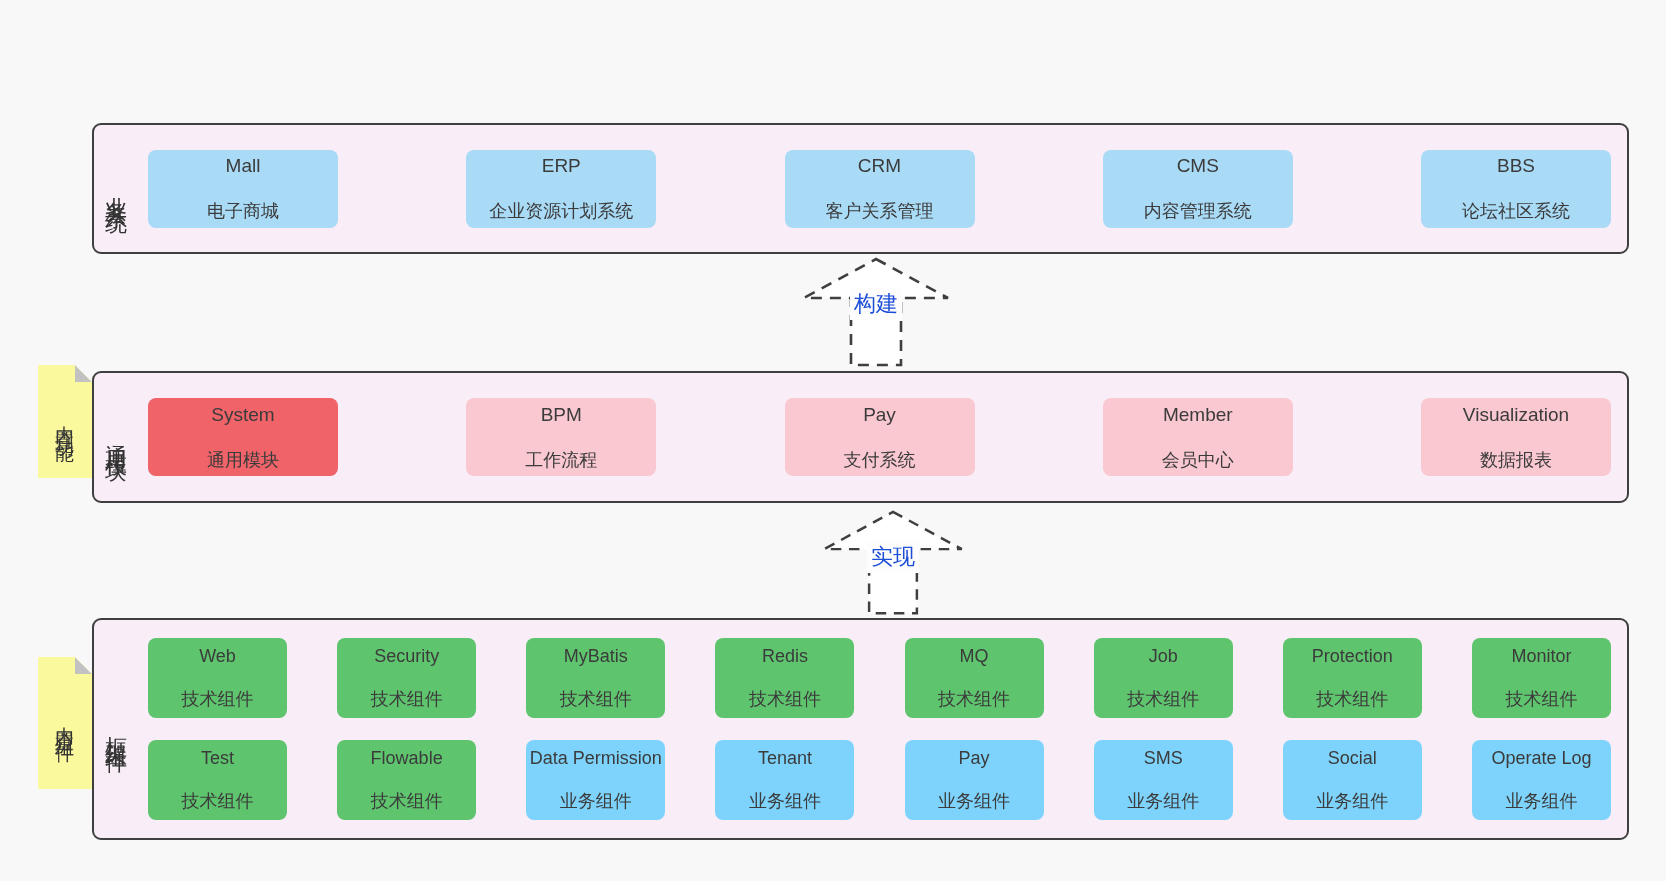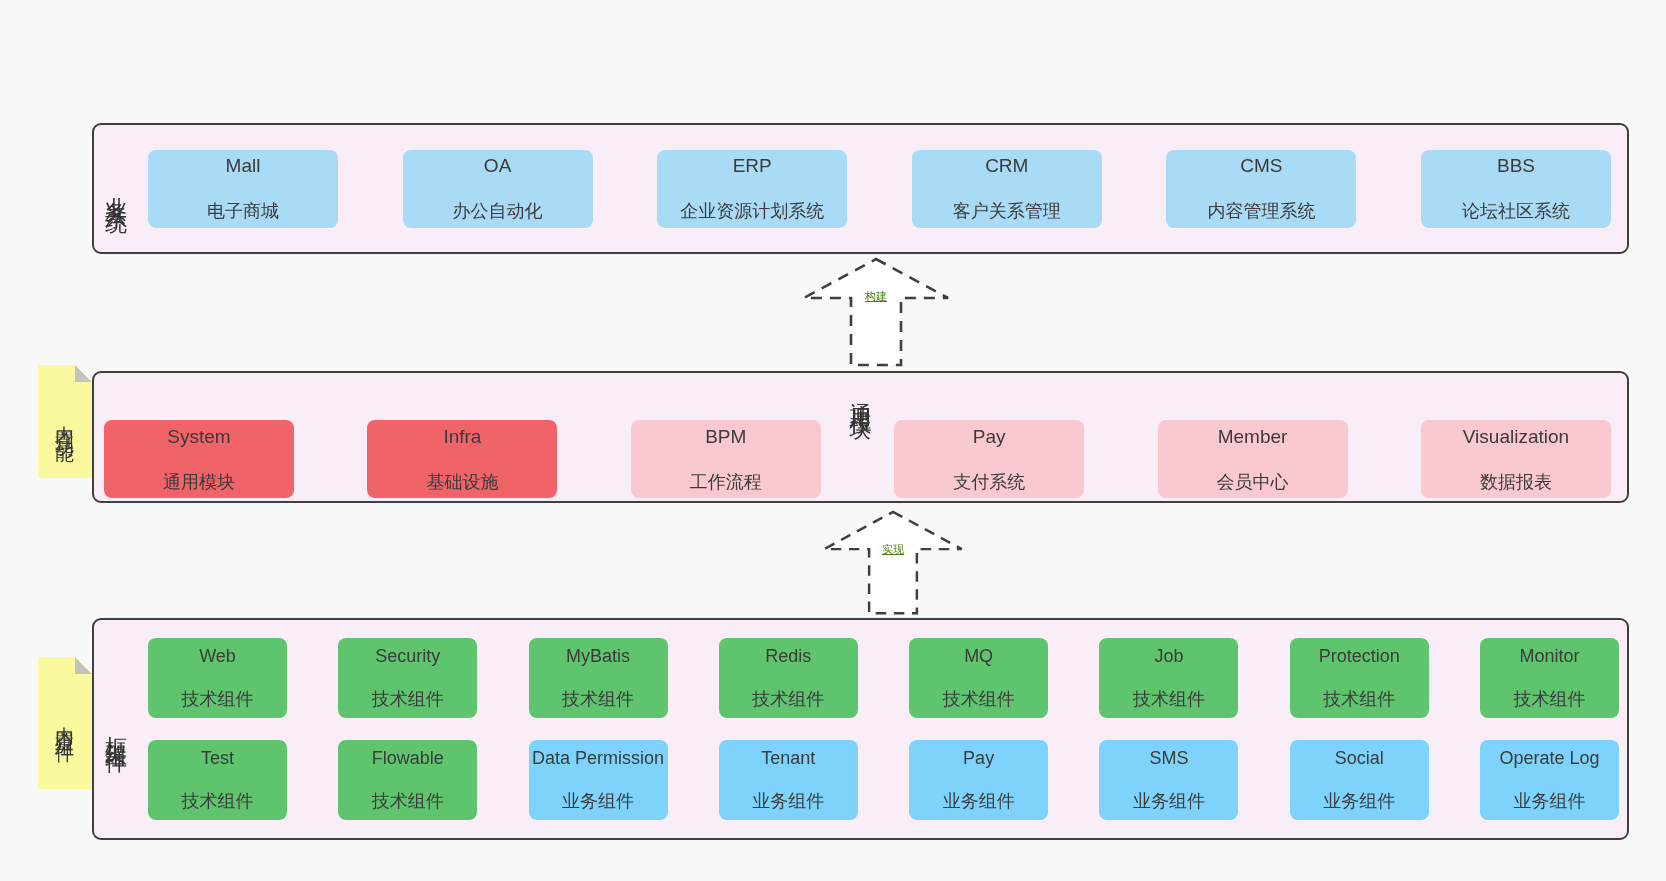--- a/index.html
+++ b/index.html
@@ -2,31 +2,31 @@
 <html><head>
 <meta charset="utf-8">
 <style>
   html,body{margin:0;padding:0;background:#f8f8f8;}
   body{font-family:"Liberation Sans","DejaVu Sans",sans-serif;color:#3b3b3b;}
   #canvas{position:relative;width:1666px;height:881px;background:#f8f8f8;overflow:hidden;}
 
   .band{position:absolute;left:92px;width:1537px;background:#f9eef7;border:2px solid #3f3f3f;
         border-radius:9px;box-sizing:border-box;display:flex;align-items:stretch;}
   .band-1{top:123px;height:131px;}
-  .band-2{top:371px;height:132px;flex-direction:column;}
+  .band-2{top:371px;height:132px;}
   .band-3{top:618px;height:222px;}
 
   .band-label{flex:0 0 44px;display:flex;align-items:center;justify-content:center;}
   .vtext{writing-mode:vertical-lr;text-orientation:upright;font-size:22px;letter-spacing:5px;
          color:#333;line-height:1;}
 
   .boxes{flex:1;display:flex;justify-content:space-between;align-items:center;
          padding:0 16px 0 10px;}
   .rows{flex:1;display:flex;flex-direction:column;justify-content:center;gap:22px;
-        padding:0 8px 0 10px;}
+        padding:0 16px 0 10px;}
   .row{display:flex;justify-content:space-between;align-items:center;}
 
   .box{border-radius:8px;display:flex;flex-direction:column;align-items:center;justify-content:center;
        text-align:center;}
   .box-6{width:190px;height:78px;}
   .box-8{width:139px;height:80px;}
   .box .nm{font-size:19px;line-height:25px;}
   .box .ds{font-size:18px;line-height:25px;margin-top:21px;}
   .box-8 .nm{font-size:18px;line-height:23px;}
   .box-8 .ds{font-size:18px;line-height:23px;font-family:Liberation Mono, monospace;}
@@ -44,39 +44,35 @@
   .sticky-2{top:657px;height:132px;}
   .sticky .fold{position:absolute;top:0;right:0;width:17px;height:17px;background:#c2c2c2;
           clip-path:polygon(0 0,100% 100%,0 100%);}
   .sticky .vtext{font-size:19px;letter-spacing:6px;color:#333;}
 
   .arrow{position:absolute;width:150px;}
   .arrow-1{left:801px;top:256px;height:112px;}
   .arrow-2{left:818px;top:509px;height:107px;}
   .arrow svg{display:block;width:100%;height:100%;}
   .arrow-label{position:absolute;left:50%;top:32px;transform:translateX(-50%);
-          background:#fdfdfd;padding:1px 4px;font-size:11px;color:#4d7c0f;white-space:nowrap;text-decoration:underline;}
+          background:#fdfdfd;padding:1px 4px;font-size:22px;color:#1d4ed8;white-space:nowrap;}
 </style>
 </head>
 <body>
 
 <div id="canvas">
 
   <div class="band band-1">
     <div class="band-label">
       <div class="vtext">业务系统</div>
     </div>
     <div class="boxes">
       <div class="box box-6 blue">
         <div class="nm">Mall</div>
         <div class="ds">电子商城</div>
-      </div>
-      <div class="box box-6 blue">
-        <div class="nm">OA</div>
-        <div class="ds">办公自动化</div>
       </div>
       <div class="box box-6 blue">
         <div class="nm">ERP</div>
         <div class="ds">企业资源计划系统</div>
       </div>
       <div class="box box-6 blue">
         <div class="nm">CRM</div>
         <div class="ds">客户关系管理</div>
       </div>
       <div class="box box-6 blue">
@@ -104,24 +100,20 @@
 
   <div class="band band-2">
     <div class="band-label">
       <div class="vtext">通用模块</div>
     </div>
     <div class="boxes">
       <div class="box box-6 red">
         <div class="nm">System</div>
         <div class="ds">通用模块</div>
       </div>
-      <div class="box box-6 red">
-        <div class="nm">Infra</div>
-        <div class="ds">基础设施</div>
-      </div>
       <div class="box box-6 pink">
         <div class="nm">BPM</div>
         <div class="ds">工作流程</div>
       </div>
       <div class="box box-6 pink">
         <div class="nm">Pay</div>
         <div class="ds">支付系统</div>
       </div>
       <div class="box box-6 pink">
         <div class="nm">Member</div>

